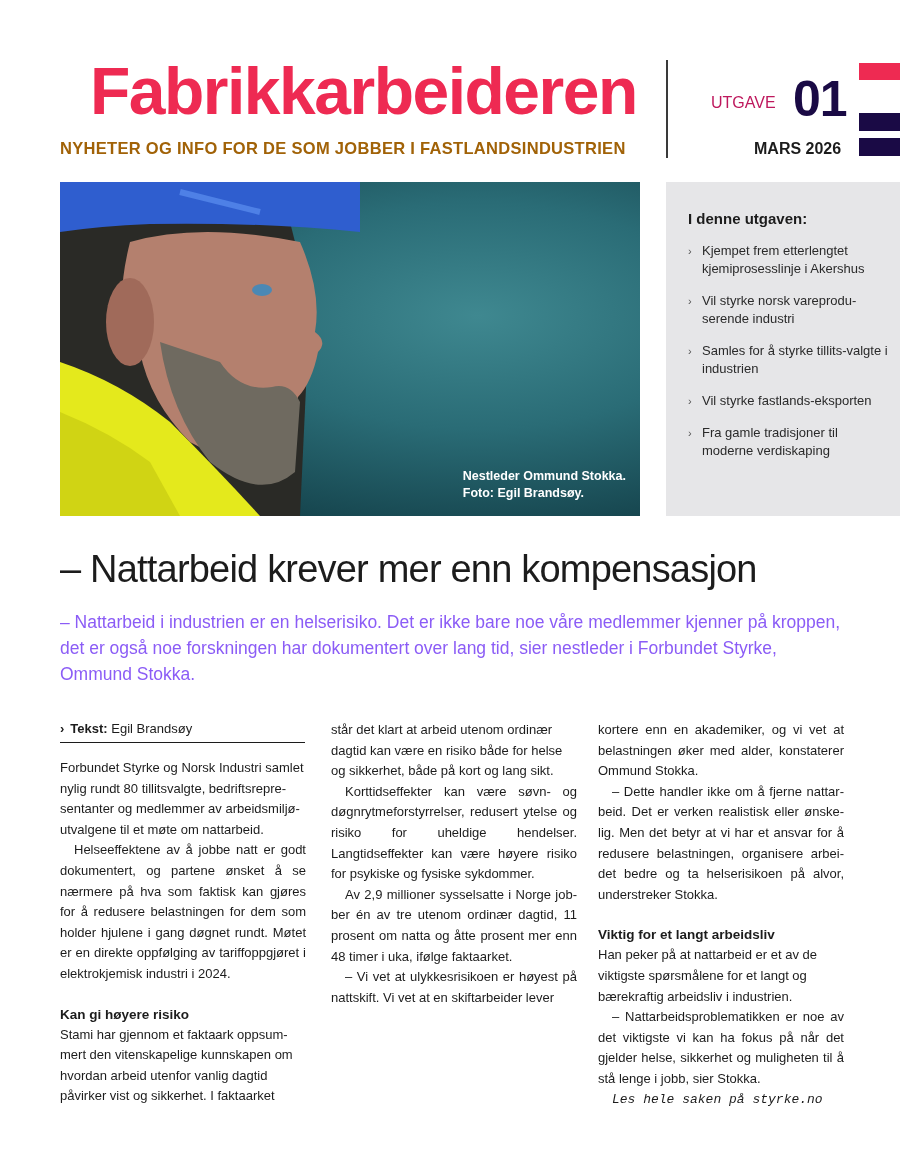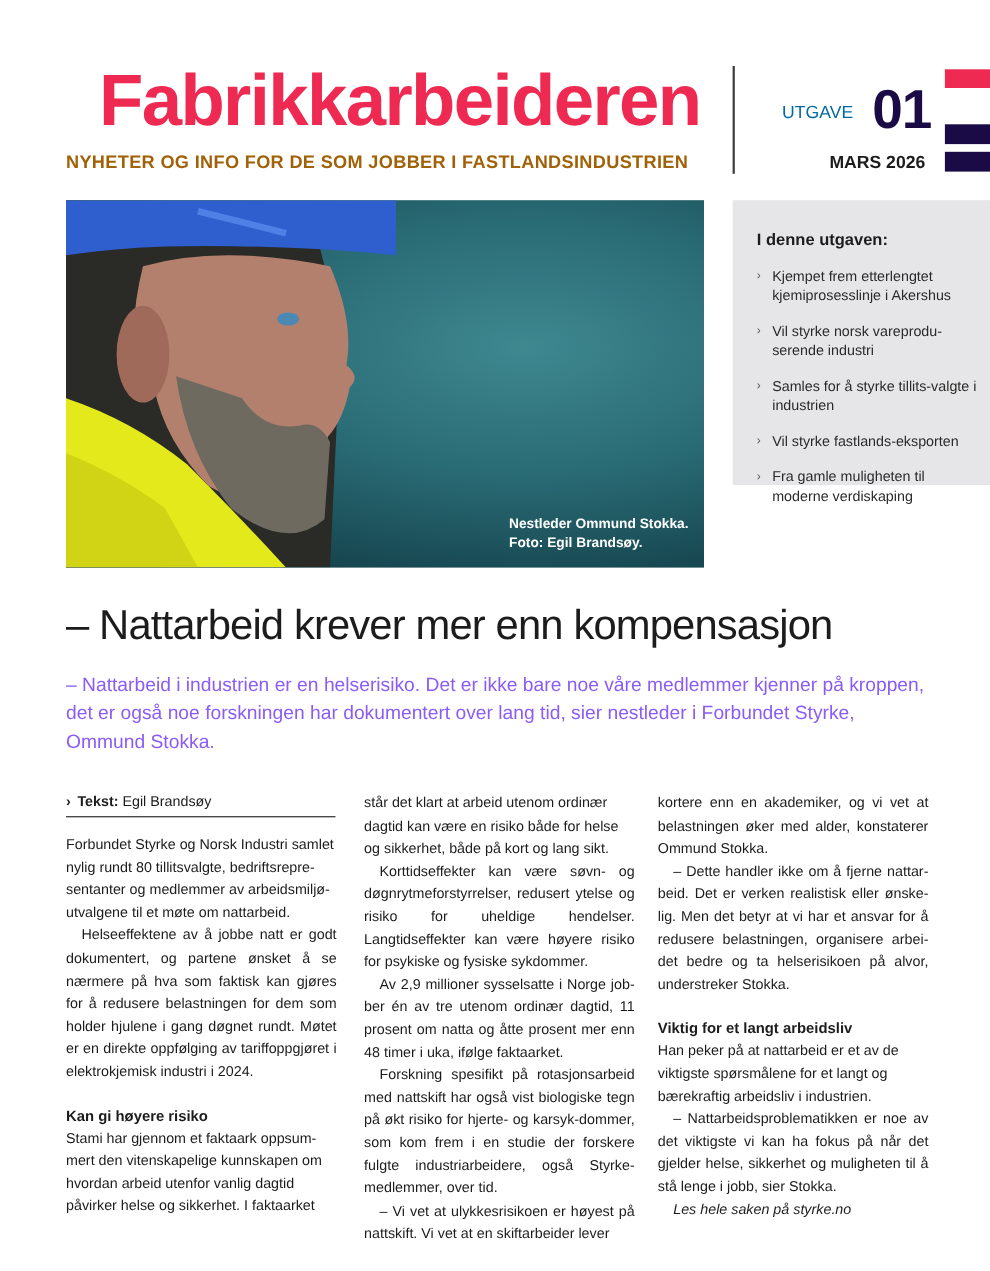--- a/index.html
+++ b/index.html
@@ -3,36 +3,36 @@
 <meta charset="utf-8">
 <style>
   html, body { margin:0; padding:0; }
   body { width:900px; height:1155px; background:#ffffff; position:relative; overflow:hidden;
          font-family:"Liberation Sans", sans-serif; color:#1c1c1c; }
   .masthead-title { position:absolute; left:58px; top:58px; font-size:66px; font-weight:bold;
          color:#ee2a52; letter-spacing:-1.5px; line-height:1; white-space:nowrap;margin-left:32px; }
   .tagline { position:absolute; left:60px; top:139px; font-size:16.5px; font-weight:bold;
          color:#a16207; letter-spacing:0.3px; white-space:nowrap; }
   .vdivider { position:absolute; left:666px; top:60px; width:2px; height:98px; background:#3a3a3a; }
-  .issue-label { position:absolute; left:711px; top:94px; font-size:16px; color:#0369a1; }
+  .issue-label { position:absolute; left:711px; top:94px; font-size:16px; color:#be185d; }
   .issue-number { position:absolute; left:793px; top:74px; font-size:50px; font-weight:bold;
          color:#1a0a45; letter-spacing:-1px; line-height:1; }
   .issue-date { position:absolute; left:754px; top:140px; font-size:16px; font-weight:bold; color:#1c1c1c; }
   .stripe { position:absolute; left:859px; width:41px; }
   .stripe-red { top:63px; height:17px; background:#ee2a52; }
   .stripe-navy1 { top:113px; height:18px; background:#1a0a45; }
   .stripe-navy2 { top:138px; height:18px; background:#1a0a45; }
 
   .photo { position:absolute; left:60px; top:182px; width:580px; height:334px; overflow:hidden;
          background: radial-gradient(ellipse at 72% 40%, #3f8890 0%, #2a6c76 40%, #174750 75%, #0b2b30 100%); }
   .photo svg { position:absolute; left:0; top:0; }
   .photo-caption { position:absolute; right:14px; bottom:14px; text-align:left; color:#ffffff;
          font-size:12.5px; line-height:17px; font-weight:bold; }
 
-  .toc { position:absolute; left:666px; top:182px; width:234px; height:259px; background:#e6e6e8; }
+  .toc { position:absolute; left:666px; top:182px; width:234px; height:334px; background:#e6e6e8; }
   .toc-title { position:absolute; left:22px; top:28px; font-size:15px; font-weight:bold; color:#1c1c1c; }
   .toc-list { position:absolute; left:18px; top:60px; margin:0; padding:0; list-style:none; width:205px; }
   .toc-item { position:relative; padding-left:18px; font-size:13px; line-height:18px; color:#2a2a2a; margin-bottom:14px; }
   .toc-arrow { position:absolute; left:4px; top:0; font-size:11px; color:#555; }
 
   .headline { position:absolute; left:60px; top:550px; font-size:38px; font-weight:normal; color:#1c1c1c;
          letter-spacing:-0.8px; white-space:nowrap; line-height:1; }
   .lead { position:absolute; left:60px; top:609px; width:790px; font-size:17.5px; line-height:26px; color:#8b5cf6; }
 
   .byline { position:absolute; left:60px; top:720px; width:245px; font-size:13px; line-height:18px;
@@ -41,21 +41,21 @@
   .byline-label { font-weight:bold; }
 
   .col { position:absolute; top:720px; width:246px; font-size:13px; line-height:20.6px; color:#1c1c1c; }
   .col1 { left:60px; top:758px; }
   .col2 { left:331px; }
   .col3 { left:598px; }
   .col p { margin:0; text-align:justify; text-indent:14px; }
   .col p.noindent { text-indent:0; }
   .col p.plain { text-align:left; }
   .subhead { font-weight:bold; font-size:13.5px; margin-top:20px; line-height:20px; }
-  .readmore { font-style:italic; }
+  .readmore { font-style:italic;font-family:Liberation Mono, monospace; }
 </style>
 </head>
 <body>
 
 <div class="masthead-title">Fabrikkarbeideren</div>
 <div class="tagline">NYHETER OG INFO FOR DE SOM JOBBER I FASTLANDSINDUSTRIEN</div>
 <div class="vdivider"></div>
 <div class="issue-label">UTGAVE</div>
 <div class="issue-number">01</div>
 <div class="issue-date">MARS 2026</div>
@@ -88,43 +88,42 @@
   </div>
 </div>
 
 <div class="toc">
   <div class="toc-title">I denne utgaven:</div>
   <ul class="toc-list">
     <li class="toc-item"><span class="toc-arrow">›</span><span>Kjempet frem etterlengtet kjemiprosesslinje i Akershus</span></li>
     <li class="toc-item"><span class="toc-arrow">›</span><span>Vil styrke norsk vareprodu-serende industri</span></li>
     <li class="toc-item"><span class="toc-arrow">›</span><span>Samles for å styrke tillits-valgte i industrien</span></li>
     <li class="toc-item"><span class="toc-arrow">›</span><span>Vil styrke fastlands-eksporten</span></li>
-    <li class="toc-item"><span class="toc-arrow">›</span><span>Fra gamle muligheten til moderne verdiskaping</span></li>
+    <li class="toc-item"><span class="toc-arrow">›</span><span>Fra gamle tradisjoner til moderne verdiskaping</span></li>
   </ul>
 </div>
 
 <div class="headline">– Nattarbeid krever mer enn kompensasjon</div>
 <div class="lead">– Nattarbeid i industrien er en helserisiko. Det er ikke bare noe våre medlemmer kjenner på kroppen, det er også noe forskningen har dokumentert over lang tid, sier nestleder i Forbundet Styrke, Ommund Stokka.</div>
 
 <div class="byline">
   <span class="byline-arrow">›</span><span class="byline-label">Tekst:</span> <span>Egil Brandsøy</span>
 </div>
 
 <div class="col col1">
   <p class="noindent plain">Forbundet Styrke og Norsk Industri samlet nylig rundt 80 tillitsvalgte, bedriftsrepre-sentanter og medlemmer av arbeidsmiljø-utvalgene til et møte om nattarbeid.</p>
   <p>Helseeffektene av å jobbe natt er godt dokumentert, og partene ønsket å se nærmere på hva som faktisk kan gjøres for å redusere belastningen for dem som holder hjulene i gang døgnet rundt. Møtet er en direkte oppfølging av tariffoppgjøret i elektrokjemisk industri i 2024.</p>
   <div class="subhead">Kan gi høyere risiko</div>
-  <p class="noindent plain">Stami har gjennom et faktaark oppsum-mert den vitenskapelige kunnskapen om hvordan arbeid utenfor vanlig dagtid påvirker helse og sikkerhet. I faktaarket</p>
+  <p class="noindent plain">Stami har gjennom et faktaark oppsum-mert den vitenskapelige kunnskapen om hvordan arbeid utenfor vanlig dagtid påvirker vist og sikkerhet. I faktaarket</p>
 </div>
 
 <div class="col col2">
   <p class="noindent plain">står det klart at arbeid utenom ordinær dagtid kan være en risiko både for helse og sikkerhet, både på kort og lang sikt.</p>
   <p>Korttidseffekter kan være søvn- og døgnrytmeforstyrrelser, redusert ytelse og risiko for uheldige hendelser. Langtidseffekter kan være høyere risiko for psykiske og fysiske sykdommer.</p>
   <p>Av 2,9 millioner sysselsatte i Norge job-ber én av tre utenom ordinær dagtid, 11 prosent om natta og åtte prosent mer enn 48 timer i uka, ifølge faktaarket.</p>
-  <p>Forskning spesifikt på rotasjonsarbeid med nattskift har også vist biologiske tegn på økt risiko for hjerte- og karsyk-dommer, som kom frem i en studie der forskere fulgte industriarbeidere, også Styrke-medlemmer, over tid.</p>
   <p>– Vi vet at ulykkesrisikoen er høyest på nattskift. Vi vet at en skiftarbeider lever</p>
 </div>
 
 <div class="col col3">
   <p class="noindent">kortere enn en akademiker, og vi vet at belastningen øker med alder, konstaterer Ommund Stokka.</p>
   <p>– Dette handler ikke om å fjerne nattar-beid. Det er verken realistisk eller ønske-lig. Men det betyr at vi har et ansvar for å redusere belastningen, organisere arbei-det bedre og ta helserisikoen på alvor, understreker Stokka.</p>
   <div class="subhead">Viktig for et langt arbeidsliv</div>
   <p class="noindent plain">Han peker på at nattarbeid er et av de viktigste spørsmålene for et langt og bærekraftig arbeidsliv i industrien.</p>
   <p>– Nattarbeidsproblematikken er noe av det viktigste vi kan ha fokus på når det gjelder helse, sikkerhet og muligheten til å stå lenge i jobb, sier Stokka.</p>
   <p class="readmore plain">Les hele saken på styrke.no</p>

